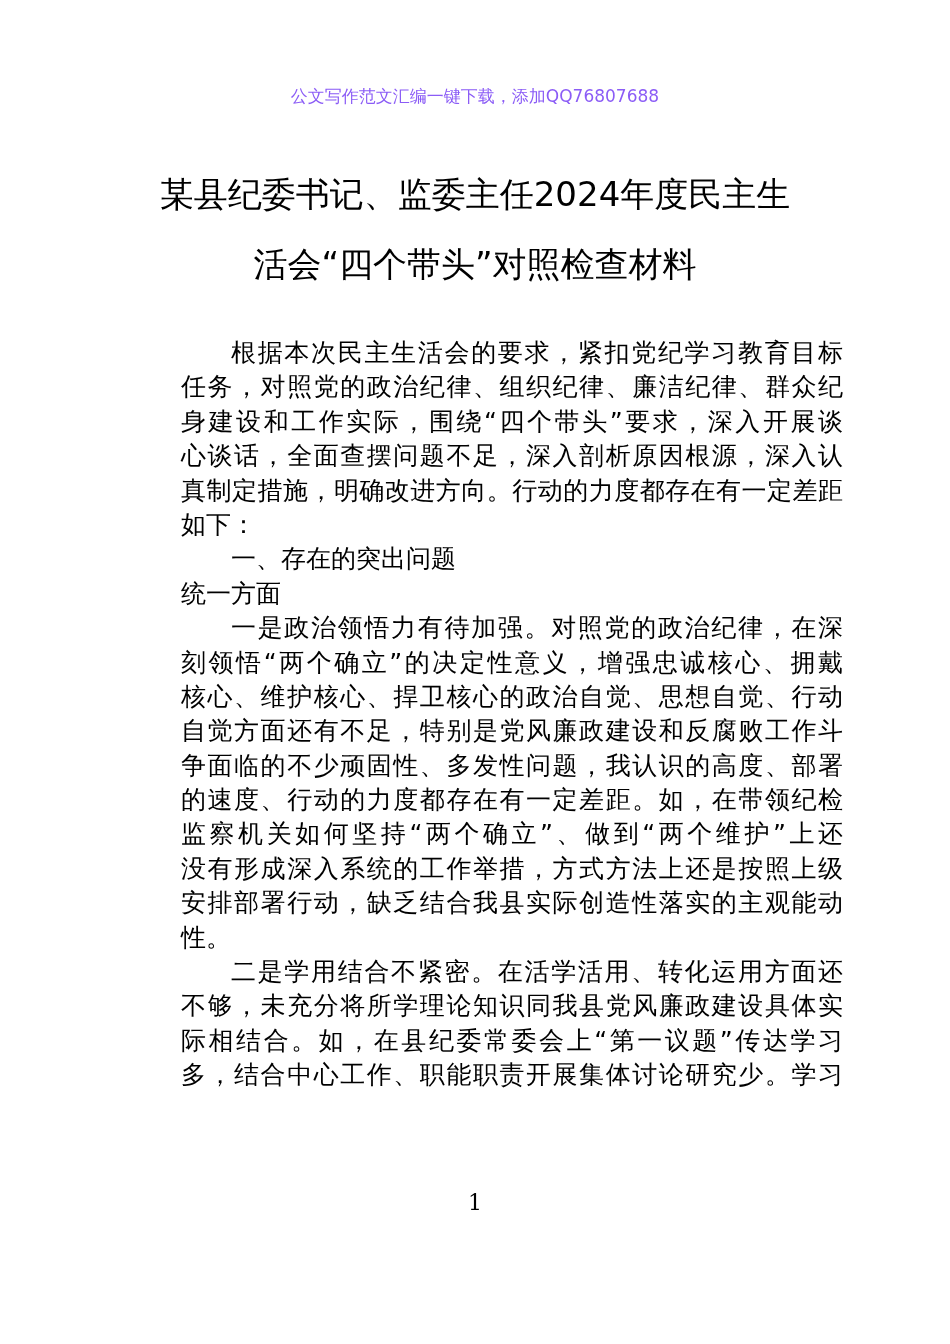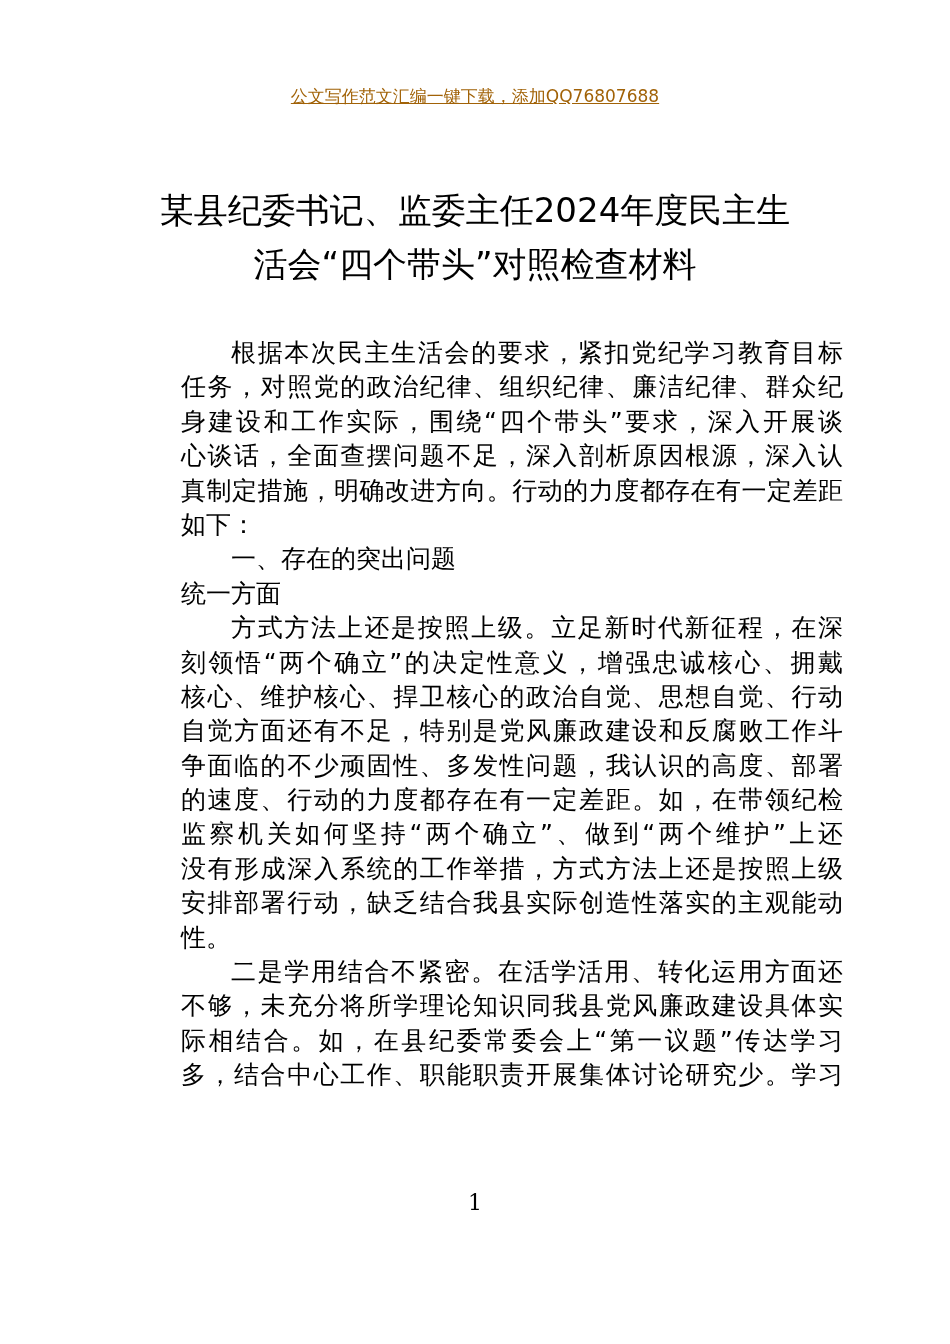--- a/index.html
+++ b/index.html
@@ -1,22 +1,22 @@
 <!DOCTYPE html>
 <html><head>
 <meta charset="utf-8">
 <style>
   html, body { margin: 0; padding: 0; background: #ffffff; }
   body { width: 950px; height: 1344px; position: relative; overflow: hidden;
          font-family: "DejaVu Sans", "Liberation Sans", sans-serif; color: #000; }
   .header-note { position: absolute; top: 85px; left: 0; width: 950px; text-align: center;
-         color: #a16207; font-size: 17px; letter-spacing: 0px; text-decoration: underline; }
+         color: #8b5cf6; font-size: 17px; letter-spacing: 0px; }
   .title { position: absolute; left: 145px; width: 660px; text-align: center;
          font-size: 34px; line-height: 34px; color: #000; white-space: nowrap; }
-  .title.l1 { top: 177px; margin-top: 16px; }
+  .title.l1 { top: 177px; }
   .title.l2 { top: 247px; }
   .body { position: absolute; top: 336px; left: 145px; width: 662px;
          font-size: 25px; line-height: 34.4px; text-align: justify; text-justify: inter-character; margin-left: 36px; }
   .line { display: block; white-space: nowrap; height: 34.4px; text-align-last: justify; }
   .line.last { text-align-last: left; }
   .indent { padding-left: 50px; }
   .page-num { position: absolute; top: 1190px; left: 0; width: 950px; text-align: center;
          font-family: "DejaVu Serif", "Liberation Serif", serif; font-size: 22px; }
 </style>
 </head>
@@ -29,21 +29,21 @@
 
 <div class="body" id="doc-body">
     <span class="line indent">根据本次民主生活会的要求，紧扣党纪学习教育目标</span>
     <span class="line">任务，对照党的政治纪律、组织纪律、廉洁纪律、群众纪</span>
     <span class="line">身建设和工作实际，围绕“四个带头”要求，深入开展谈</span>
     <span class="line">心谈话，全面查摆问题不足，深入剖析原因根源，深入认</span>
     <span class="line">真制定措施，明确改进方向。行动的力度都存在有一定差距</span>
     <span class="line last">如下：</span>
     <span class="line indent last">一、存在的突出问题</span>
     <span class="line last">统一方面</span>
-    <span class="line indent">方式方法上还是按照上级。立足新时代新征程，在深</span>
+    <span class="line indent">一是政治领悟力有待加强。对照党的政治纪律，在深</span>
     <span class="line">刻领悟“两个确立”的决定性意义，增强忠诚核心、拥戴</span>
     <span class="line">核心、维护核心、捍卫核心的政治自觉、思想自觉、行动</span>
     <span class="line">自觉方面还有不足，特别是党风廉政建设和反腐败工作斗</span>
     <span class="line">争面临的不少顽固性、多发性问题，我认识的高度、部署</span>
     <span class="line">的速度、行动的力度都存在有一定差距。如，在带领纪检</span>
     <span class="line">监察机关如何坚持“两个确立”、做到“两个维护”上还</span>
     <span class="line">没有形成深入系统的工作举措，方式方法上还是按照上级</span>
     <span class="line">安排部署行动，缺乏结合我县实际创造性落实的主观能动</span>
     <span class="line last">性。</span>
     <span class="line indent">二是学用结合不紧密。在活学活用、转化运用方面还</span>

